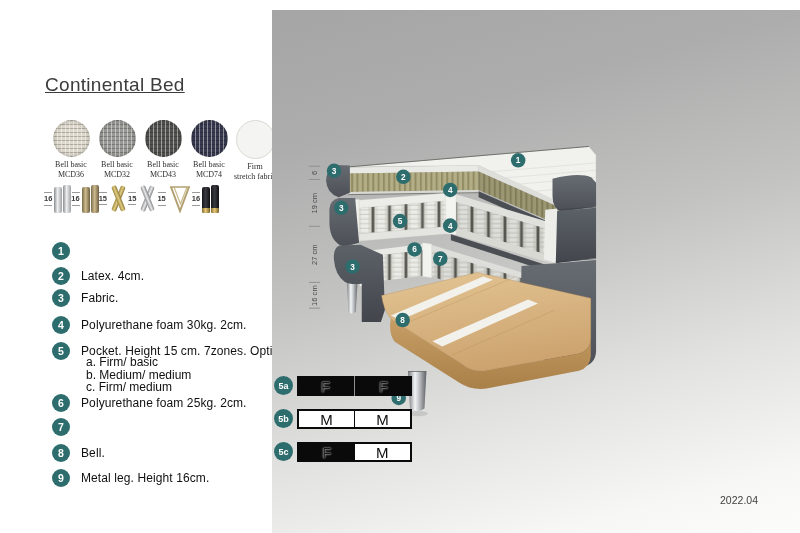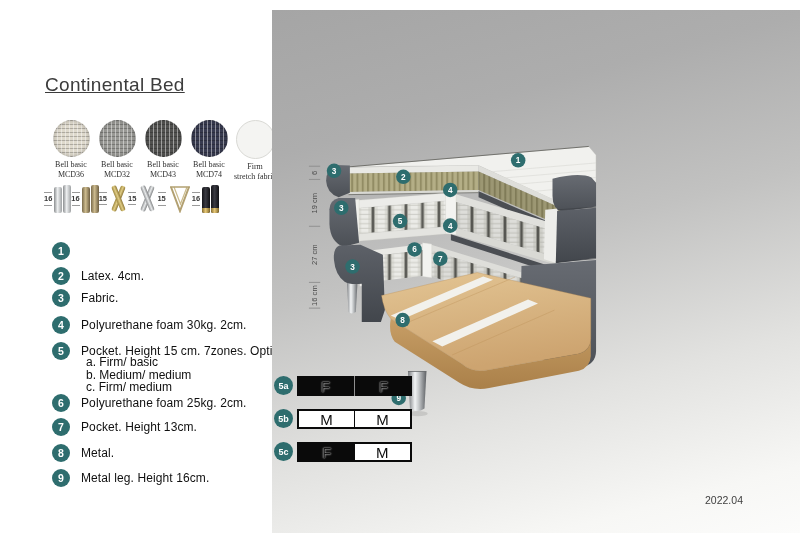--- a/index.html
+++ b/index.html
@@ -64,21 +64,21 @@
   .row-a .firm-box{background:#0a0a0a;}
   .row-a .firm-cell + .firm-cell{border-left:1px solid #8f8f8f;}
   .row-b .firm-box{background:#fff;border:2px solid #0a0a0a;}
   .row-b .firm-cell + .firm-cell{border-left:1.5px solid #0a0a0a;}
   .row-c .firm-box{border:2px solid #0a0a0a;}
   .cell-black{background:#0a0a0a;}
   .cell-black span{color:#151515;text-shadow:0 0 2px rgba(235,235,235,.95),0 0 1px rgba(215,215,215,.9);}
   .cell-white{background:#ffffff;}
   .cell-white span{color:#0d0d0d;}
 
-  .version{position:absolute;left:418px;top:484px;width:68px;text-align:center;
+  .version{position:absolute;left:418px;top:484px;width:68px;text-align:right;
      font-size:10.5px;color:#3f3f3f;}
 </style>
 </head>
 <body>
 
 <div class="page">
 
   <div class="subtitle">Continental Bed</div>
 
   <div class="swatches">
@@ -210,25 +210,24 @@
   </div>
   <div class="fopt" style="top:355px">a. Firm/ basic</div>
   <div class="fopt" style="top:367.5px">b. Medium/ medium</div>
   <div class="fopt" style="top:380px">c. Firm/ medium</div>
   <div class="feature" style="top:394px">
     <div class="fnum">6</div>
     <div class="ftext">Polyurethane foam 25kg. 2cm.</div>
   </div>
   <div class="feature" style="top:418px">
     <div class="fnum">7</div>
-    <div class="ftext">Pocket. Height 13cm.</div>
   </div>
   <div class="feature" style="top:444px">
     <div class="fnum">8</div>
-    <div class="ftext">Metal.</div>
+    <div class="ftext">Bell.</div>
   </div>
   <div class="feature" style="top:469px">
     <div class="fnum">9</div>
     <div class="ftext">Metal leg. Height 16cm.</div>
   </div>
 
   <div class="panel">
 
     <svg class="diagram-svg" width="528" height="523" viewBox="272 10 800 523">
       <defs>

